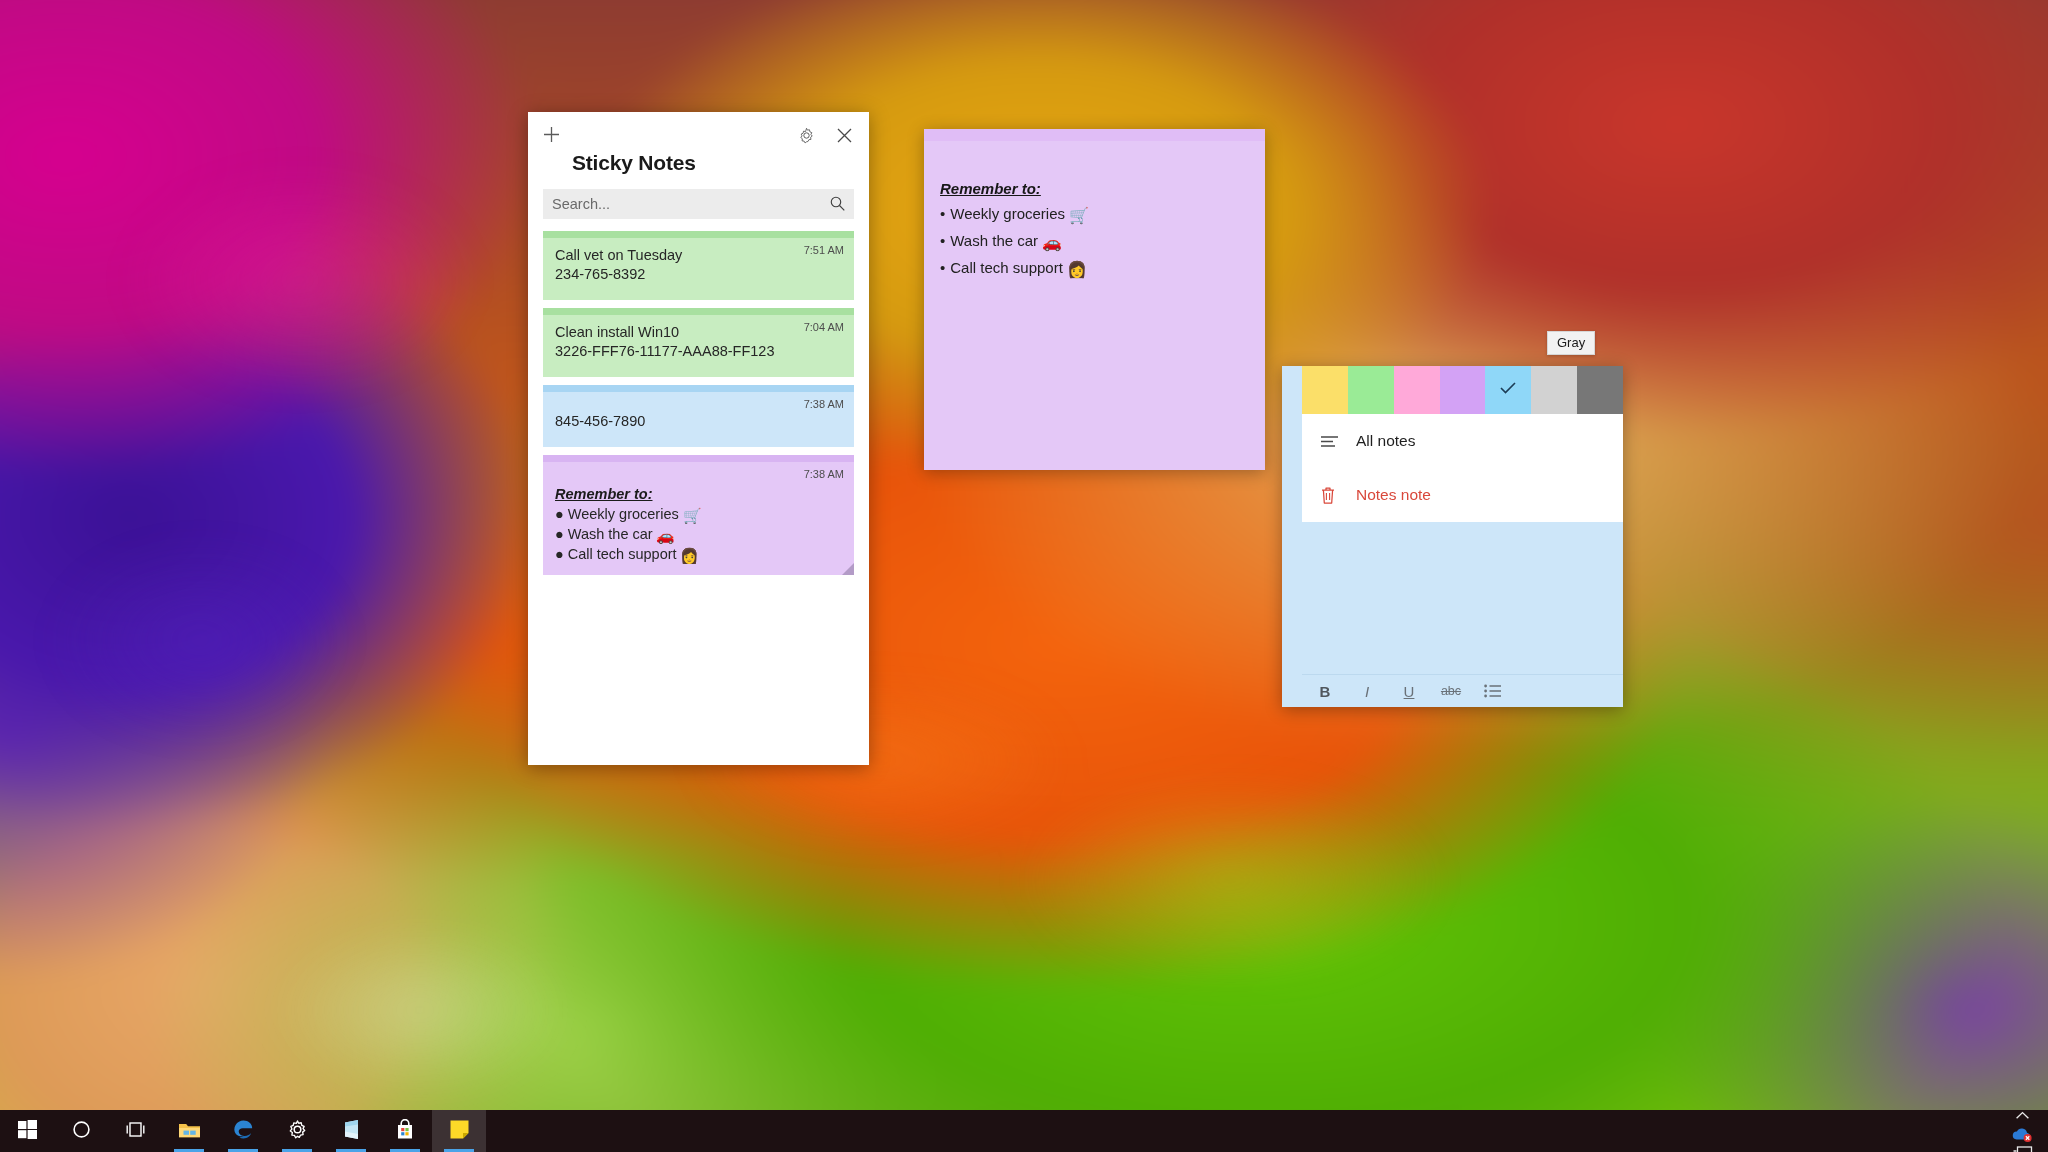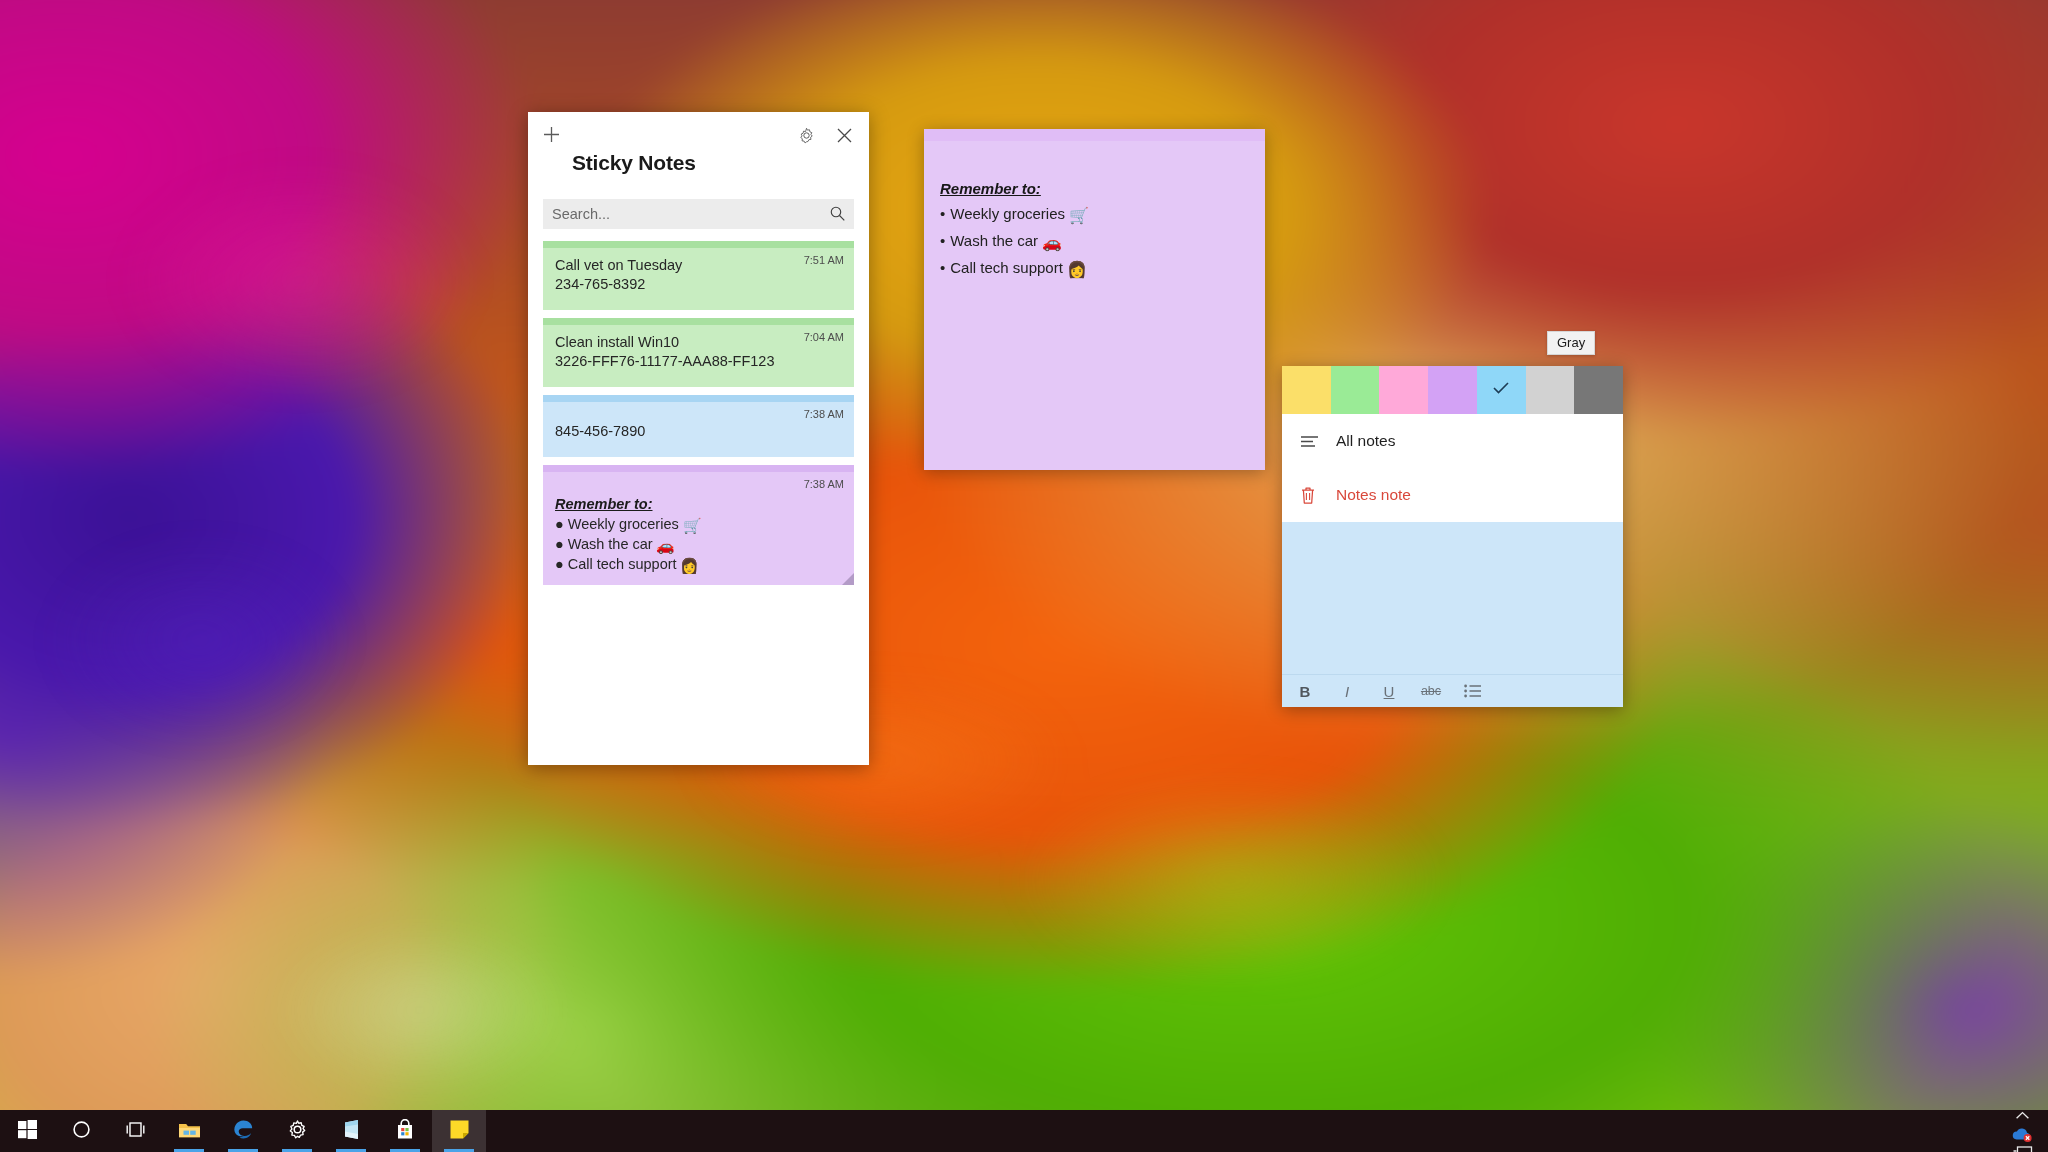--- a/index.html
+++ b/index.html
@@ -84,21 +84,21 @@
     font-size: 21px;
     font-weight: bold;
     color: #1a1a1a;
     padding: 0 15px;
     margin-top: -5px;
     letter-spacing: -0.2px;
     margin-left: 29px;
   }
 
   .search-wrap {
-    margin: 24px 15px 0 15px;
+    margin: 14px 15px 0 15px;
     height: 30px;
     background: #ececec;
     position: relative;
     display: flex;
     align-items: center;
   }
   .search-input {
     border: 0; outline: 0; background: transparent;
     width: 100%; height: 100%;
     font-family: "Liberation Sans", sans-serif;
@@ -181,21 +181,21 @@
   #float-note .bullet .dot { margin-right: 5px; }
   .fn-em { font-size: 16px; vertical-align: -2px; }
 
   
   #blue-note {
     position: absolute;
     left: 1282px; top: 366px;
     width: 341px; height: 341px;
     background: #cde6f9;
     box-shadow: 0 3px 16px rgba(0,0,0,0.32);
-    display: flex; flex-direction: column;
+    display: flex; flex-direction: column; padding-left: 20px;
   }
   .swatch-row {
     display: flex;
     height: 48px;
     width: 100%;
     flex: 0 0 auto;
   }
   .swatch {
     flex: 1 1 0;
     position: relative;

